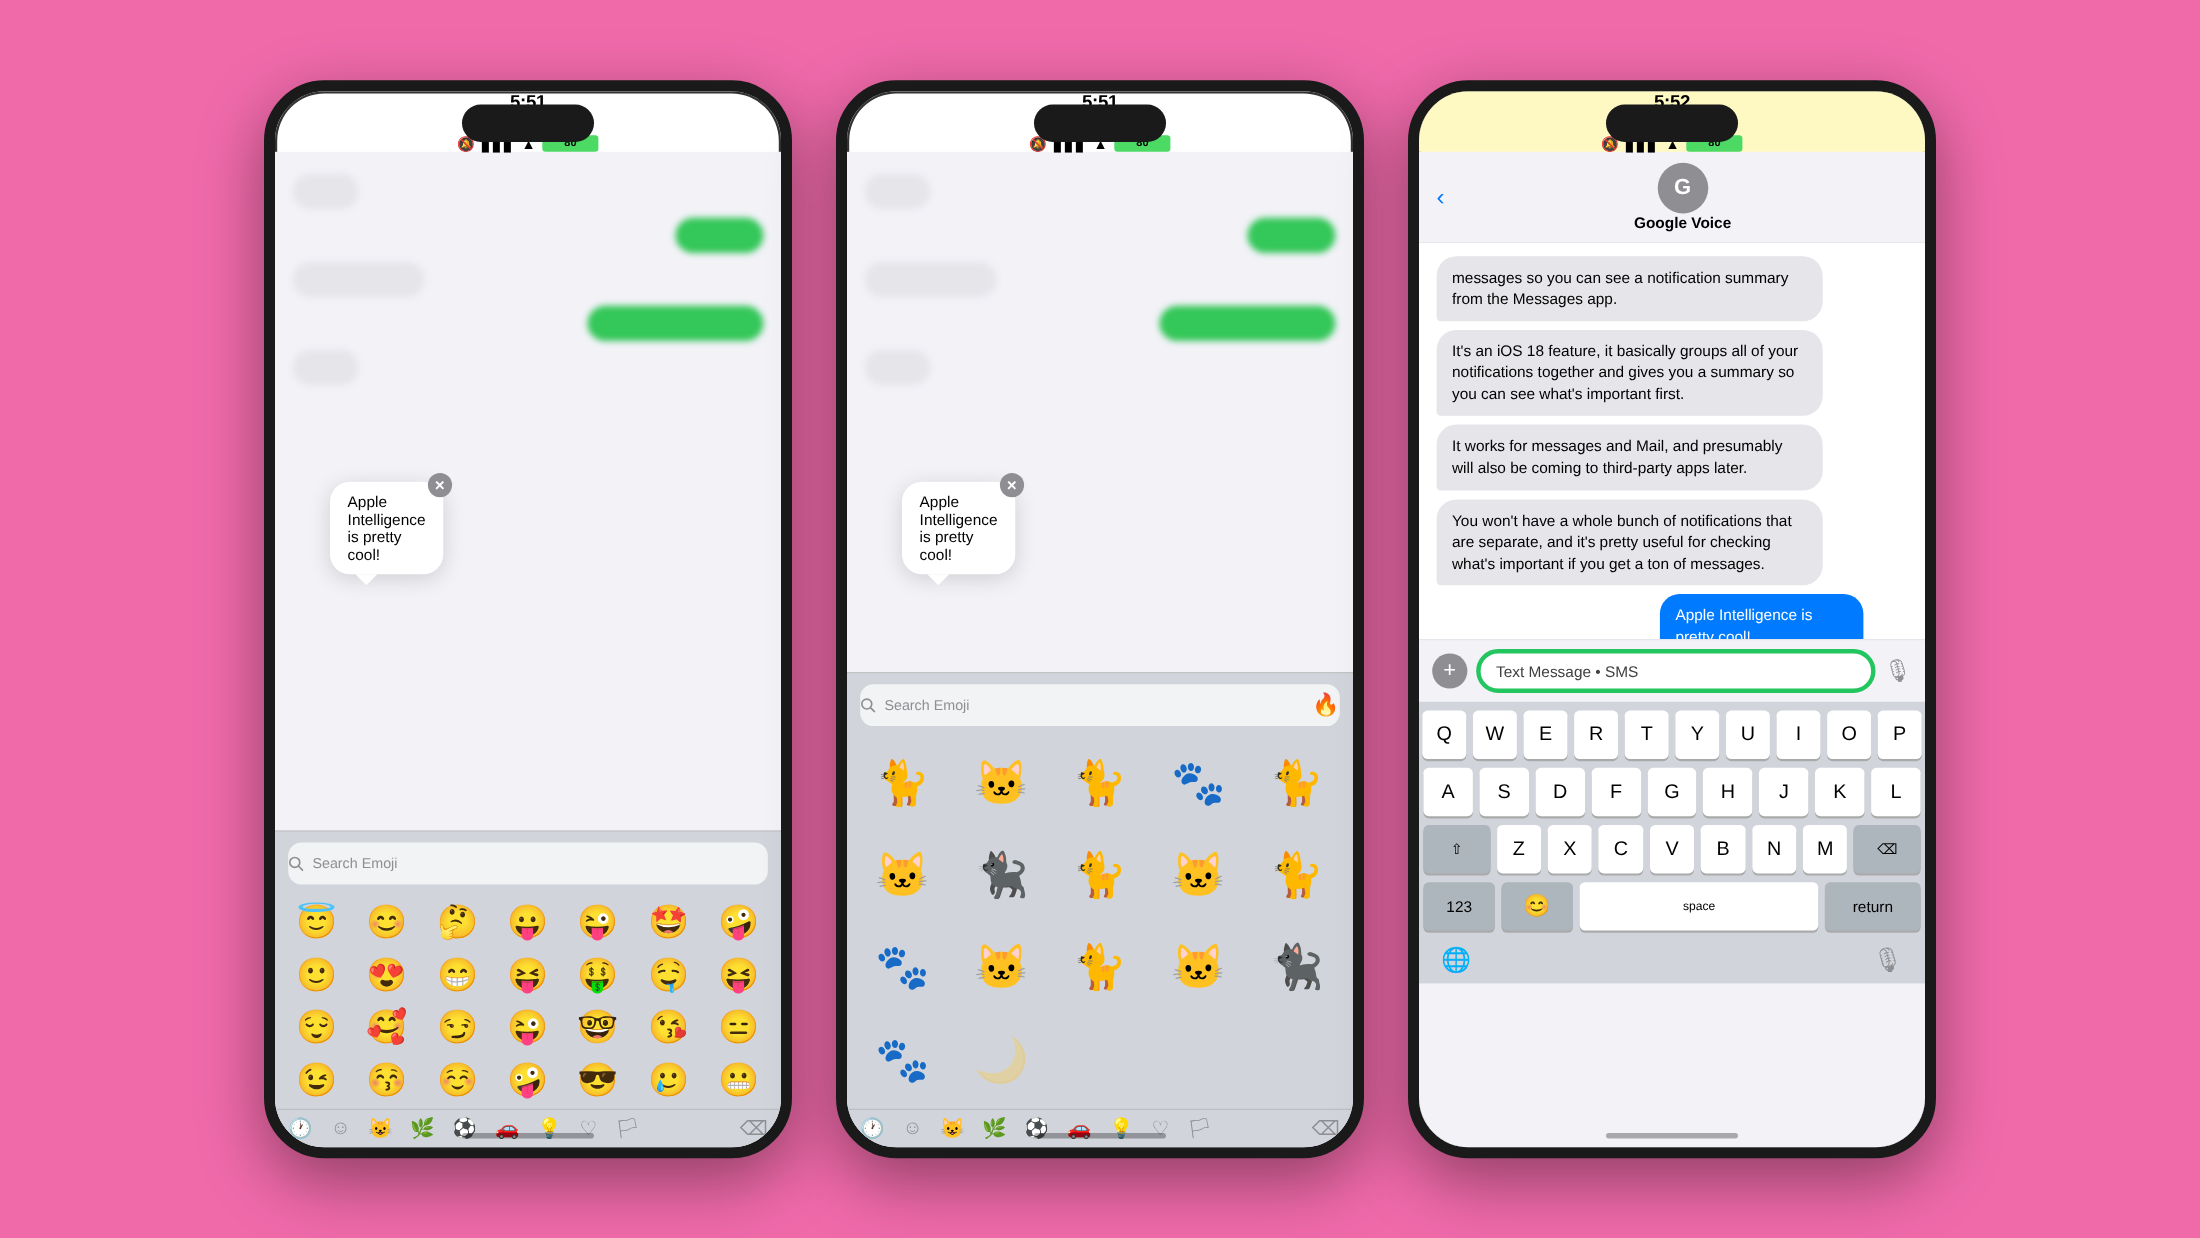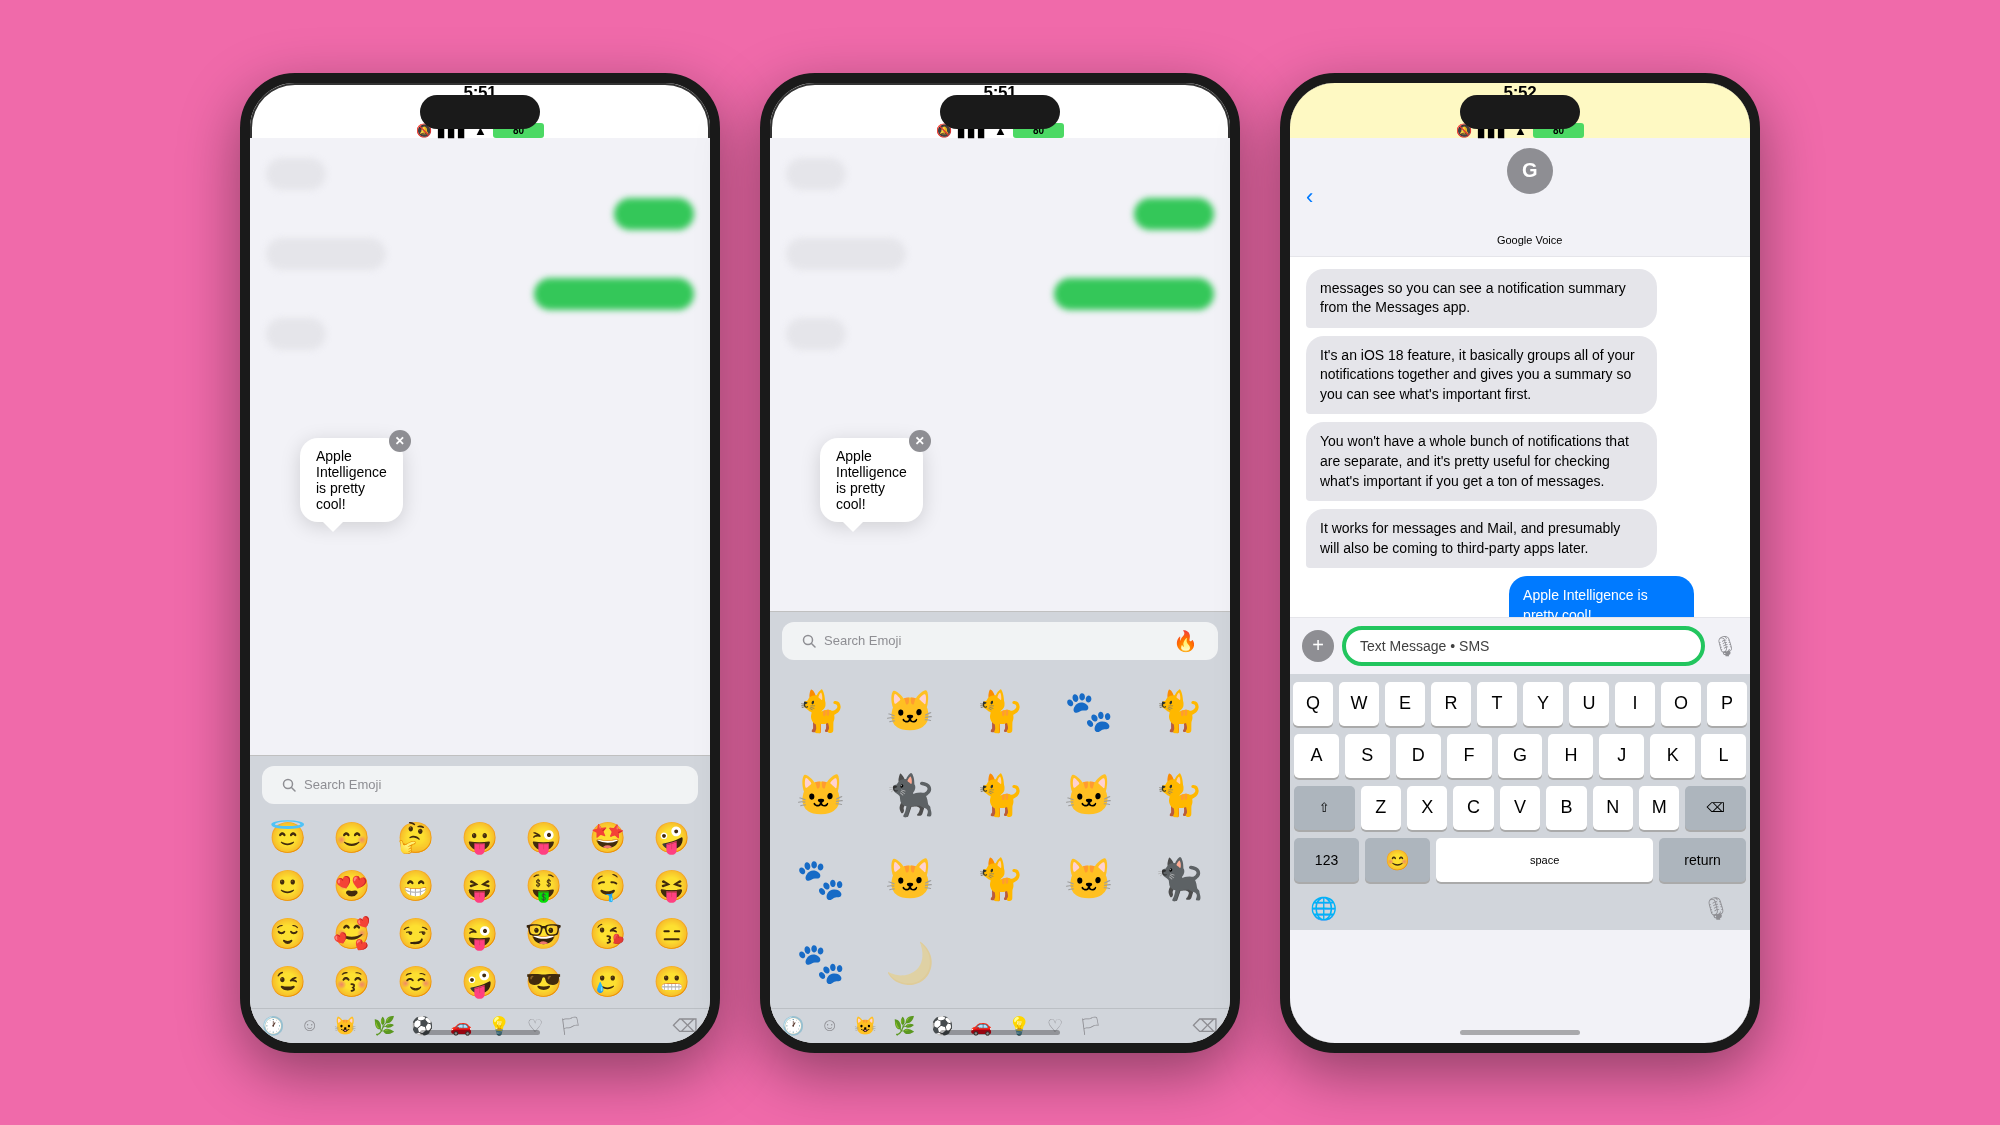--- a/index.html
+++ b/index.html
@@ -169,21 +169,21 @@
       background: #d1d5db;
       border-top: 1px solid #c0c0c0;
     }
     .emoji-search-bar {
       margin: 10px 12px 8px;
       background: rgba(255,255,255,0.7);
       border-radius: 12px;
       height: 38px;
       display: flex;
       align-items: center;
-      padding: 0 20px;
+      padding: 0 0;
       gap: 8px;
     }
     .emoji-search-bar span {
       color: #8e8e93;
       font-size: 13px;
     }
     .emoji-grid {
       display: grid;
       grid-template-columns: repeat(7, 1fr);
       gap: 4px;
@@ -230,24 +230,23 @@
       background: #8e8e93;
       border-radius: 50%;
       display: flex;
       align-items: center;
       justify-content: center;
       color: #fff;
       font-size: 20px;
       font-weight: 600;
     }
     .contact-name {
-      font-size: 11px;
-      color: #000;
-      font-weight: 400;
-      margin-top: 40px;
+      font-size: 14px;
+      color: #000;
+      font-weight: 700;
     }
     .back-arrow {
       color: #007aff;
       font-size: 22px;
     }
     .messages-area {
       flex: 1;
       overflow-y: hidden;
       padding: 12px 16px;
       display: flex;
@@ -601,22 +600,22 @@
       <span class="back-arrow">‹</span>
       <div style="display:flex; flex-direction:column; align-items:center; flex:1;">
         <div class="avatar-circle">G</div>
         <span class="contact-name">Google Voice</span>
       </div>
     </div>
 
     <div class="messages-area" style="background:#fff; max-height:360px; overflow:hidden;">
       <div class="imsg-received">messages so you can see a notification summary from the Messages app.</div>
       <div class="imsg-received">It's an iOS 18 feature, it basically groups all of your notifications together and gives you a summary so you can see what's important first.</div>
+      <div class="imsg-received">It works for messages and Mail, and presumably will also be coming to third-party apps later.</div>
       <div class="imsg-received">You won't have a whole bunch of notifications that are separate, and it's pretty useful for checking what's important if you get a ton of messages.</div>
-      <div class="imsg-received">It works for messages and Mail, and presumably will also be coming to third-party apps later.</div>
       <div class="sent-with-reaction">
         <div class="imsg-sent">Apple Intelligence is pretty cool!</div>
 
       </div>
     </div>
 
     <div class="input-bar">
       <div class="plus-btn">+</div>
       <div class="input-field">
         <span>Text Message • SMS</span>

